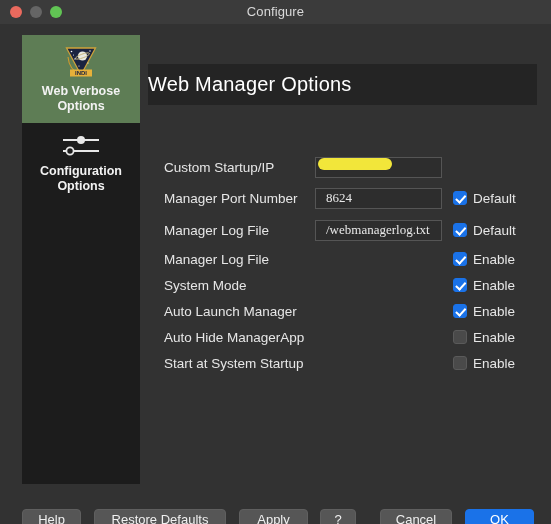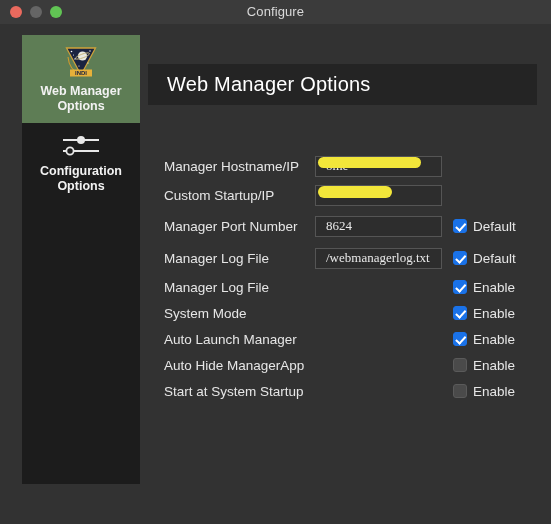--- a/index.html
+++ b/index.html
@@ -118,21 +118,21 @@
   #page-header {
     position: absolute;
     left: 148px; top: 40px;
     width: 389px;
     height: 41px;
     background: #242424;
     display: flex;
     align-items: center;
   }
   #page-header .h-text {
-    padding-left: 19px;
+    padding-left: 0;
     font-size: 20px;
     color: #ffffff;
     letter-spacing: .2px;
   }
 
   
   #form {
     position: absolute;
     left: 148px; top: 128px;
     width: 395px;
@@ -286,21 +286,21 @@
             <circle cx="16" cy="22" r="0.6" fill="#ffffff"></circle>
             <circle cx="10.5" cy="11" r="0.5" fill="#ffffff"></circle>
 
             <path d="M5 13 Q6 26 18 31" fill="none" stroke="#d09a2c" stroke-width="1.1"></path>
 
             <rect x="7" y="25.5" width="22" height="7" fill="#e7b13a"></rect>
             <text x="18" y="31.2" text-anchor="middle" font-family="'Liberation Sans', sans-serif" font-size="6" font-weight="bold" fill="#1b2340">INDI</text>
           </svg>
         </div>
         <div class="side-label">
-          <span>Web Manager</span>
+          <span>Web Verbose</span>
           <span>Options</span>
         </div>
       </div>
 
       <div class="side-item">
         <div class="side-icon sliders">
           <svg width="42" height="26" viewBox="0 0 42 26">
             <line x1="3" y1="7" x2="39" y2="7" stroke="#e8e8e8" stroke-width="1.8"></line>
             <circle cx="21" cy="7" r="4" fill="#e8e8e8"></circle>
             <line x1="3" y1="18" x2="39" y2="18" stroke="#e8e8e8" stroke-width="1.8"></line>
@@ -314,25 +314,20 @@
       </div>
 
     </div>
 
     <div id="page-header">
       <div class="h-text">Web Manager Options</div>
     </div>
 
     <div id="form">
 
-      <div class="row" style="height:28px;">
-        <div class="row-label">Manager Hostname/IP</div>
-        <input class="field redacted" type="text" spellcheck="false" value="ome" style="">
-        <div class="redact-bar" style="left:170px; top:5px; width:103px; height:11px;"></div>
-      </div>
 
       <div class="row" style="height:30px;">
         <div class="row-label">Custom Startup/IP</div>
         <input class="field redacted" type="text" spellcheck="false" value="" style="">
         <div class="redact-bar" style="left:170px; top:6px; width:74px; height:12px;"></div>
       </div>
 
       <div class="row" style="height:32px;">
         <div class="row-label">Manager Port Number</div>
         <input class="field" type="text" spellcheck="false" value="8624" style="">
@@ -386,15 +381,23 @@
       <div class="row" style="height:26px;">
         <div class="row-label">Start at System Startup</div>
         <div class="check-wrap">
           <div class="cbox"></div>
           <div class="check-label">Enable</div>
         </div>
       </div>
 
     </div>
 
+    <div id="buttons">
+      <div class="btn" id="btn-help">Help</div>
+      <div class="btn" id="btn-restore">Restore Defaults</div>
+      <div class="btn" id="btn-apply">Apply</div>
+      <div class="btn" id="btn-question">?</div>
+      <div class="btn" id="btn-cancel">Cancel</div>
+      <div class="btn primary" id="btn-ok">OK</div>
+    </div>
 
   </div>
 </div>
 
 </body></html>

